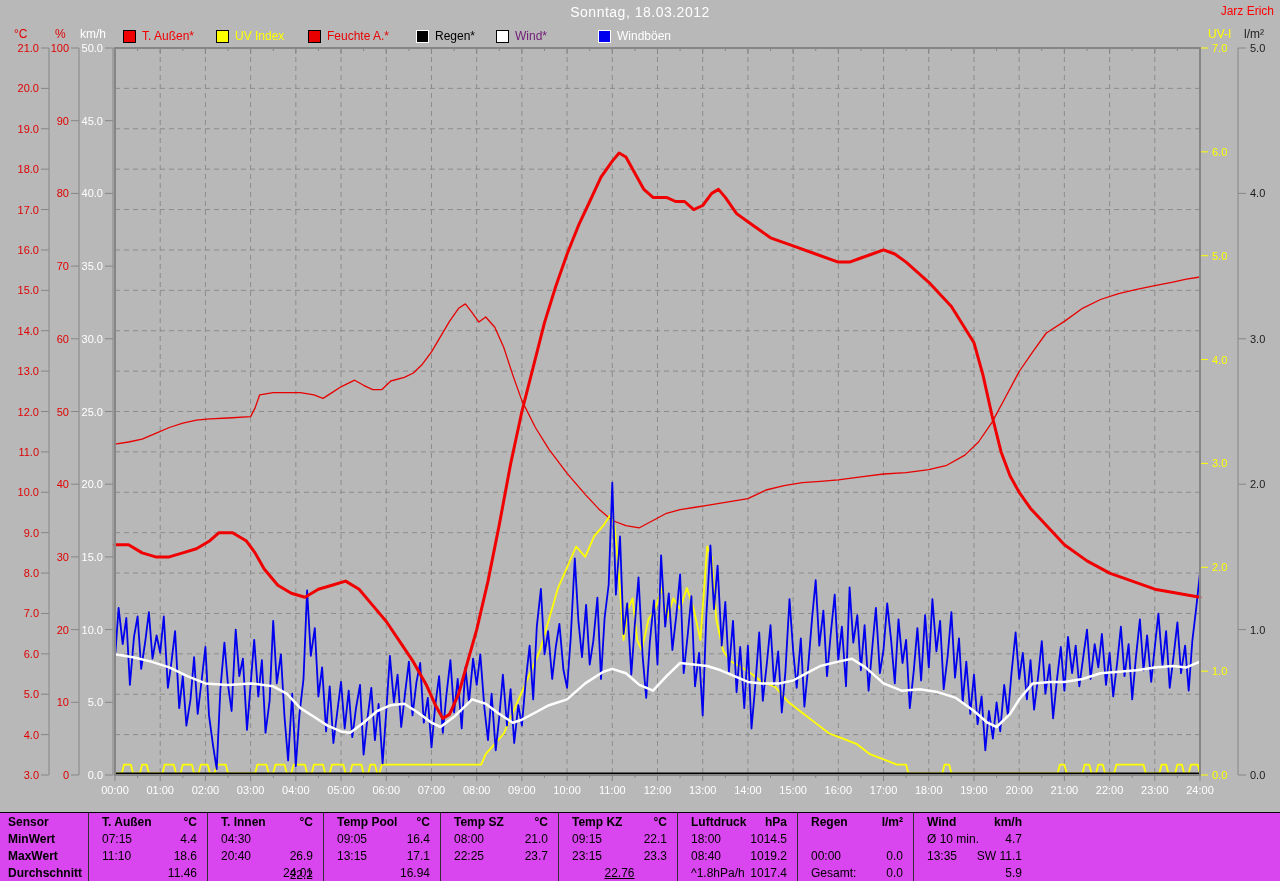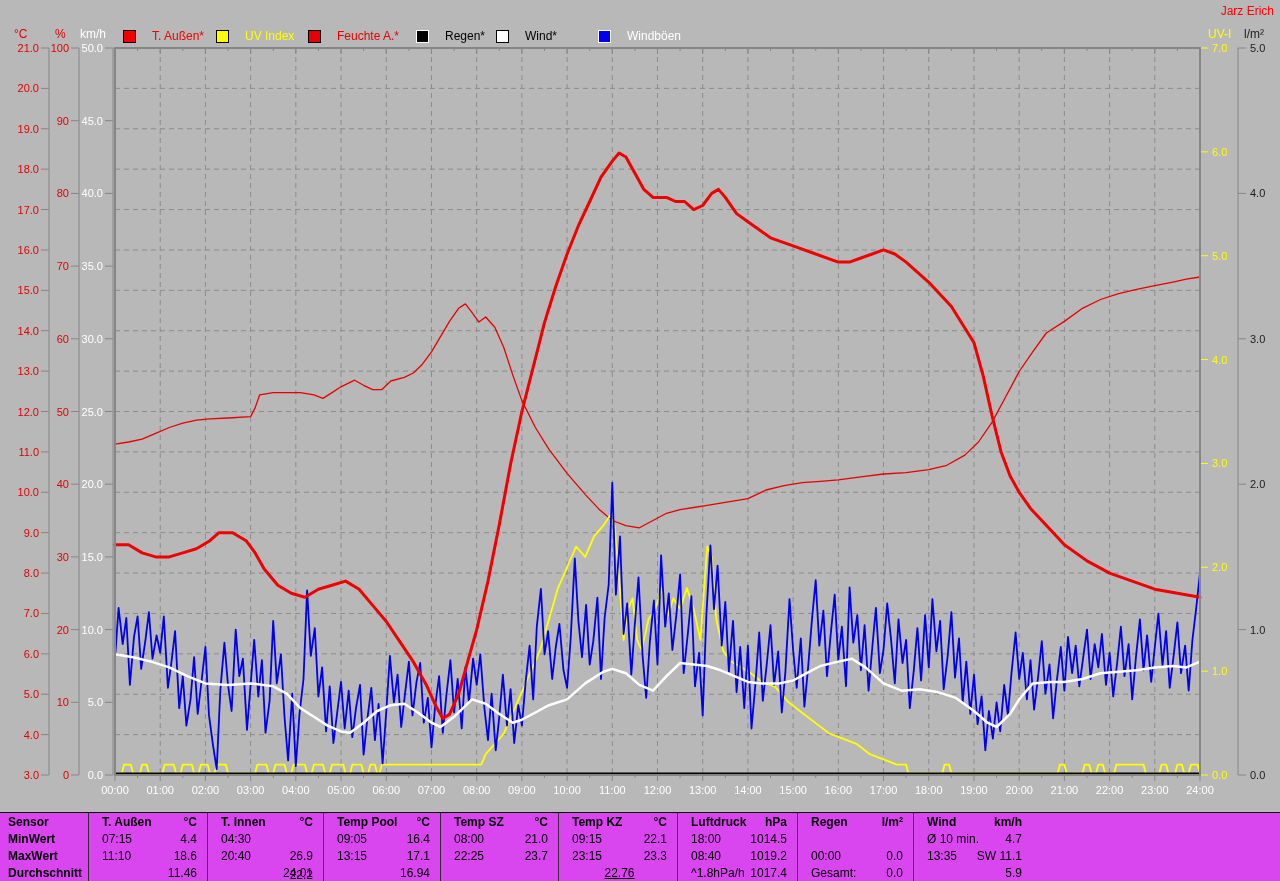--- a/index.html
+++ b/index.html
@@ -3,32 +3,33 @@
 <meta charset="utf-8">
 <style>
   html,body{margin:0;padding:0;background:#b8b8b8;}
   .app{position:relative;width:1280px;height:881px;background:#b8b8b8;overflow:hidden;
        font-family:"Liberation Sans",sans-serif;}
   .chart-title{position:absolute;top:4px;left:0;right:0;text-align:center;color:#ffffff;
        font-size:14px;letter-spacing:0.5px;}
   .station-name{position:absolute;top:4px;right:6px;color:#ff0000;font-size:12px;}
   #chart-svg{position:absolute;top:0;left:0;}
   #legend{position:absolute;top:0;left:0;width:1280px;height:48px;}
-  .legend-item{position:absolute;top:29px;display:flex;align-items:center;gap:16px;font-size:12px;}
+  .legend-item{position:absolute;top:29px;display:flex;align-items:center;gap:6px;font-size:12px;}
   .legend-swatch{width:11px;height:11px;display:inline-block;}
   #stats-table{position:absolute;top:812px;left:0;width:1280px;height:69px;background:#c3fbfb;
        border-top:1px solid #000;font-size:12px;color:#000;}
   .tbl-cell{position:absolute;height:17px;line-height:17px;white-space:nowrap;overflow:hidden;}
   .tbl-bold{font-weight:bold;}
   .tbl-divider{position:absolute;top:0;bottom:0;width:1px;background:#2f2f2f;}
 </style>
 </head>
 <body>
 
 <div class="app">
+  <div class="chart-title">Sonntag, 18.03.2012</div>
   <div class="station-name">Jarz Erich</div>
   <svg id="chart-svg" width="1280" height="810">
       <line x1="160.20833333333331" y1="48" x2="160.20833333333331" y2="775" stroke="#8c8c8c" stroke-width="1" stroke-dasharray="5,4"></line>
       <line x1="205.41666666666666" y1="48" x2="205.41666666666666" y2="775" stroke="#8c8c8c" stroke-width="1" stroke-dasharray="5,4"></line>
       <line x1="250.625" y1="48" x2="250.625" y2="775" stroke="#8c8c8c" stroke-width="1" stroke-dasharray="5,4"></line>
       <line x1="295.8333333333333" y1="48" x2="295.8333333333333" y2="775" stroke="#8c8c8c" stroke-width="1" stroke-dasharray="5,4"></line>
       <line x1="341.0416666666667" y1="48" x2="341.0416666666667" y2="775" stroke="#8c8c8c" stroke-width="1" stroke-dasharray="5,4"></line>
       <line x1="386.25" y1="48" x2="386.25" y2="775" stroke="#8c8c8c" stroke-width="1" stroke-dasharray="5,4"></line>
       <line x1="431.45833333333337" y1="48" x2="431.45833333333337" y2="775" stroke="#8c8c8c" stroke-width="1" stroke-dasharray="5,4"></line>
       <line x1="476.66666666666663" y1="48" x2="476.66666666666663" y2="775" stroke="#8c8c8c" stroke-width="1" stroke-dasharray="5,4"></line>
@@ -326,21 +327,21 @@
       <div class="legend-item" style="left: 308px;">
         <span class="legend-swatch" style="background: rgb(232, 0, 0); border: 1px solid rgb(0, 0, 0);"></span>
         <span style="color: rgb(232, 0, 0);">Feuchte A.*</span>
       </div>
       <div class="legend-item" style="left: 416px;">
         <span class="legend-swatch" style="background: rgb(0, 0, 0); border: 1px solid rgb(255, 255, 255);"></span>
         <span style="color: rgb(0, 0, 0);">Regen*</span>
       </div>
       <div class="legend-item" style="left: 496px;">
         <span class="legend-swatch" style="background: rgb(255, 255, 255); border: 1px solid rgb(0, 0, 0);"></span>
-        <span style="color: #000000;">Wind*</span>
+        <span style="color: #701a75;">Wind*</span>
       </div>
       <div class="legend-item" style="left: 598px;">
         <span class="legend-swatch" style="background: rgb(0, 0, 238); border: 1px solid rgb(255, 255, 255);"></span>
         <span style="color: rgb(255, 255, 255);">Windböen</span>
       </div>
     </div>
   <div id="stats-table" style="background: #d946ef;">
       <div class="tbl-cell tbl-bold" style="left: 8px; width: 78px; text-align: left; top: 1px;">Sensor</div>
       <div class="tbl-cell tbl-bold" style="left: 8px; width: 78px; text-align: left; top: 18px;">MinWert</div>
       <div class="tbl-cell tbl-bold" style="left: 8px; width: 78px; text-align: left; top: 35px;">MaxWert</div>

